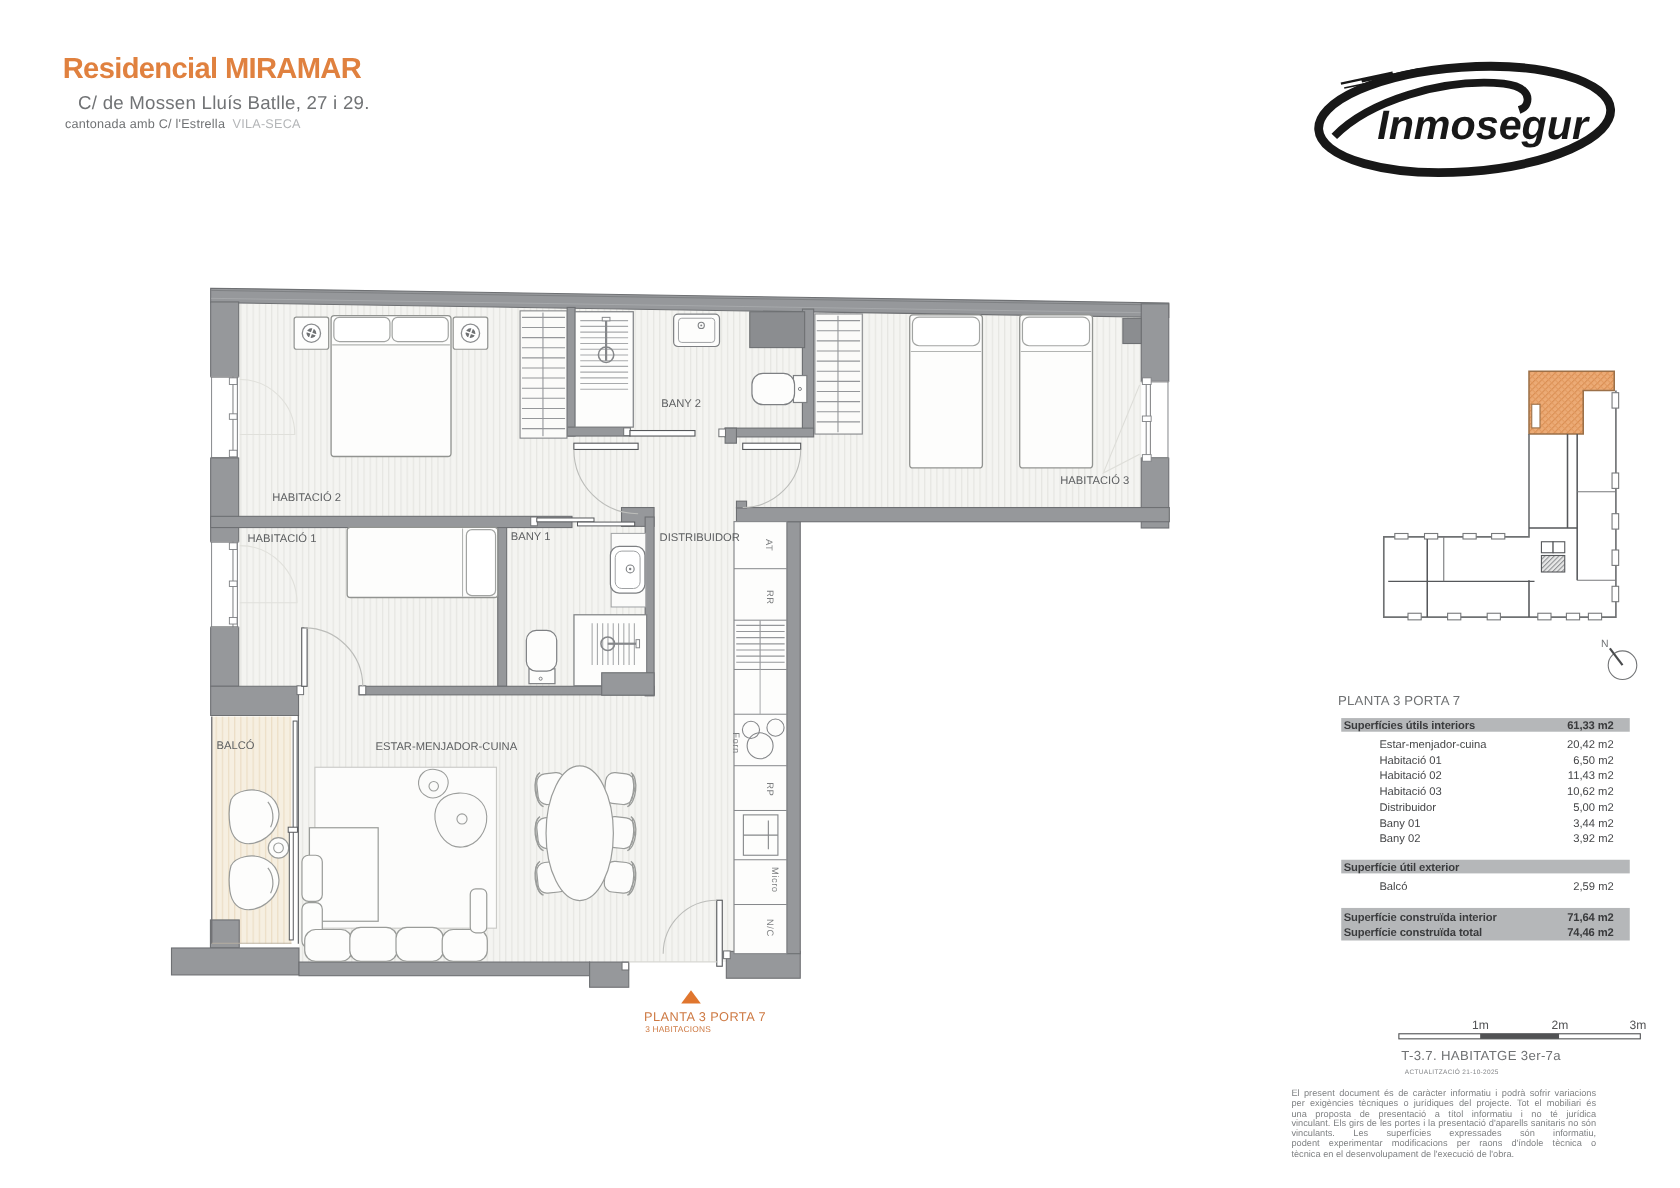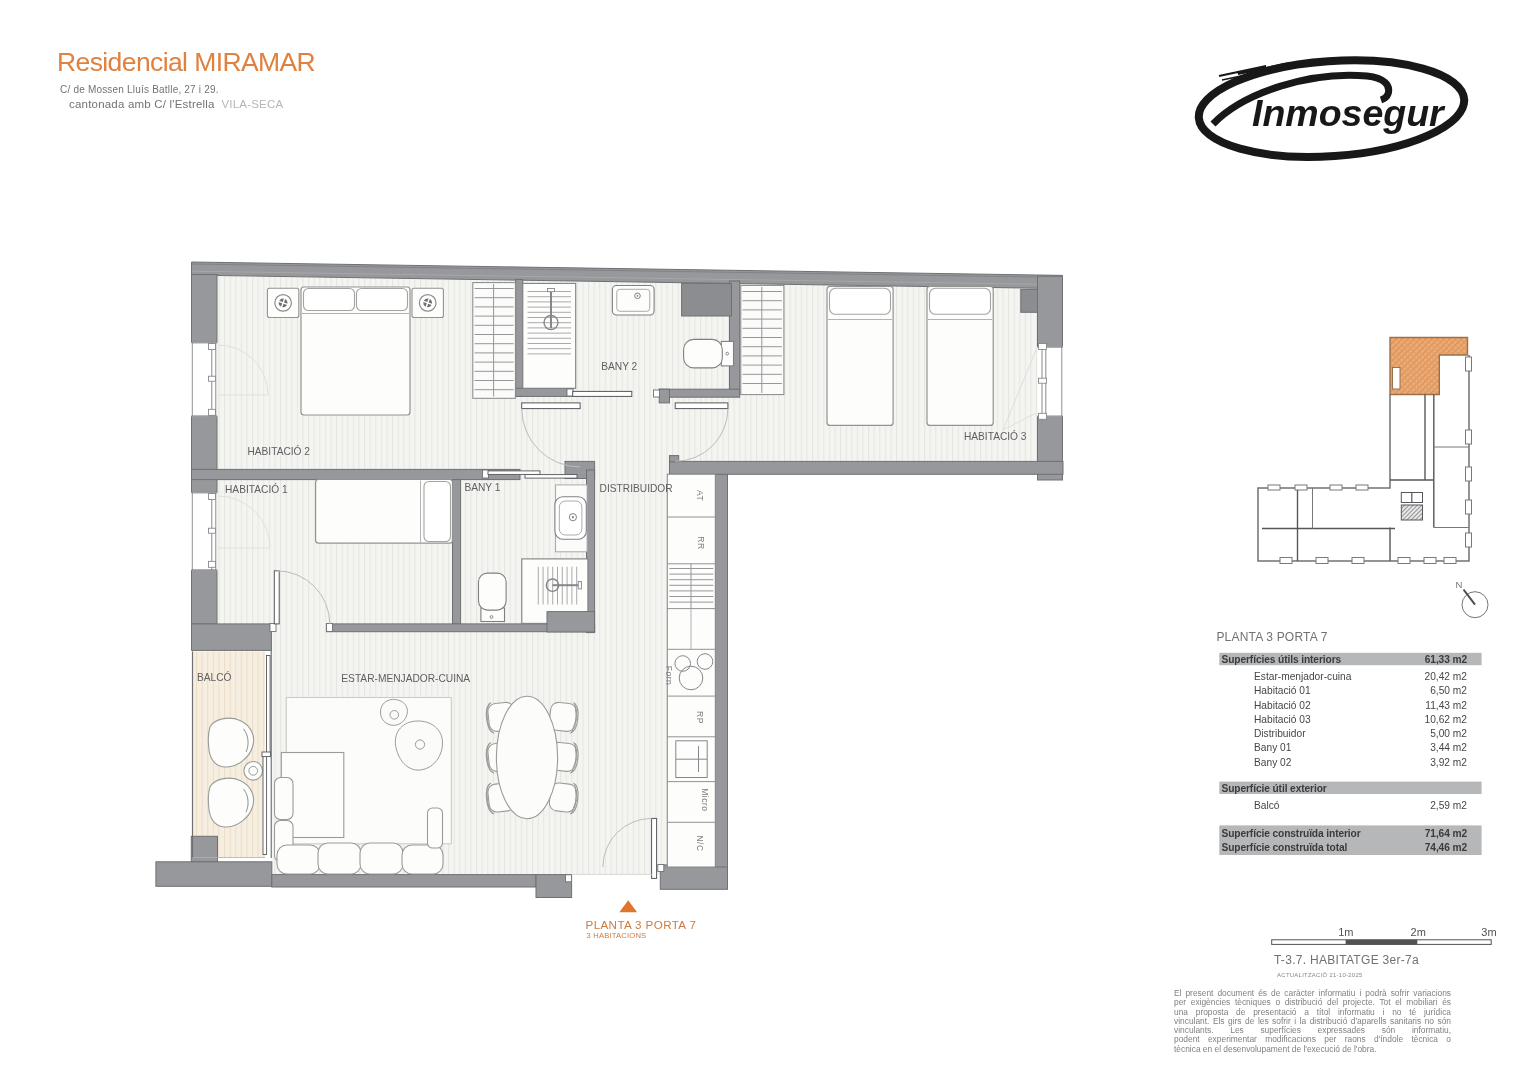--- a/index.html
+++ b/index.html
@@ -1,20 +1,20 @@
 <!DOCTYPE html>
 <html><head>
 <meta charset="utf-8">
 <style>
 * { margin:0; padding:0; box-sizing:border-box; }
 body { width:1527px; height:1080px; background:#fff; font-family:"Liberation Sans", sans-serif; position:relative; overflow:hidden; }
 .hdr { position:absolute; left:57px; top:47px; }
-.hdr h1 { font-size:26.5px; font-weight:normal; color:#e0813f; letter-spacing:-0.6px; }
-.hdr .a1 { margin-top:6px; margin-left:3px; font-size:10px; color:#717375; letter-spacing:0.2px; }
-.hdr .a2 { margin-top:3px; margin-left:12px; font-size:11.5px; color:#717375; letter-spacing:0.2px; }
+.hdr h1 { font-size:26.5px; font-weight:bold; color:#e0813f; letter-spacing:-0.6px; }
+.hdr .a1 { margin-top:6px; margin-left:14px; font-size:17px; color:#717375; letter-spacing:0.2px; }
+.hdr .a2 { margin-top:3px; margin-left:2px; font-size:11.5px; color:#717375; letter-spacing:0.2px; }
 .hdr .vs { color:#b4b6b8; }
 .disc { position:absolute; left:1174px; top:989px; width:277px; font-size:8.4px; line-height:9.25px; color:#7f8183; }
 .jl { text-align:justify; text-align-last:justify; white-space:normal; }
 </style>
 </head>
 <body>
 <svg width="1527" height="1080" viewBox="0 0 1527 1080" font-family="Liberation Sans, sans-serif">
 <defs>
 <pattern id="pfloor" patternUnits="userSpaceOnUse" width="5.6" height="8">
  <rect width="5.6" height="8" fill="#f4f4f1"></rect>
@@ -510,19 +510,19 @@
 </svg>
 
 <div class="hdr">
 <h1>Residencial MIRAMAR</h1>
 <div class="a1">C/ de Mossen Lluís Batlle, 27 i 29.</div>
 <div class="a2">cantonada amb C/ l'Estrella&nbsp; <span class="vs">VILA-SECA</span></div>
 </div>
 
 <div class="disc">
 <div class="jl">El present document és de caràcter informatiu i podrà sofrir variacions</div>
-<div class="jl">per exigències tècniques o distribució del projecte. Tot el mobiliari és</div>
+<div class="jl">per exigències tècniques o jurídiques del projecte. Tot el mobiliari és</div>
 <div class="jl">una proposta de presentació a títol informatiu i no té jurídica</div>
-<div class="jl">vinculant. Els girs de les sofrir i la distribució d'aparells sanitaris no són</div>
+<div class="jl">vinculant. Els girs de les portes i la presentació d'aparells sanitaris no són</div>
 <div class="jl">vinculants. Les superfícies expressades són informatiu,</div>
 <div class="jl">podent experimentar modificacions per raons d'índole tècnica o</div>
 <div>tècnica en el desenvolupament de l'execució de l'obra.</div>
 </div>
 
 </body></html>

